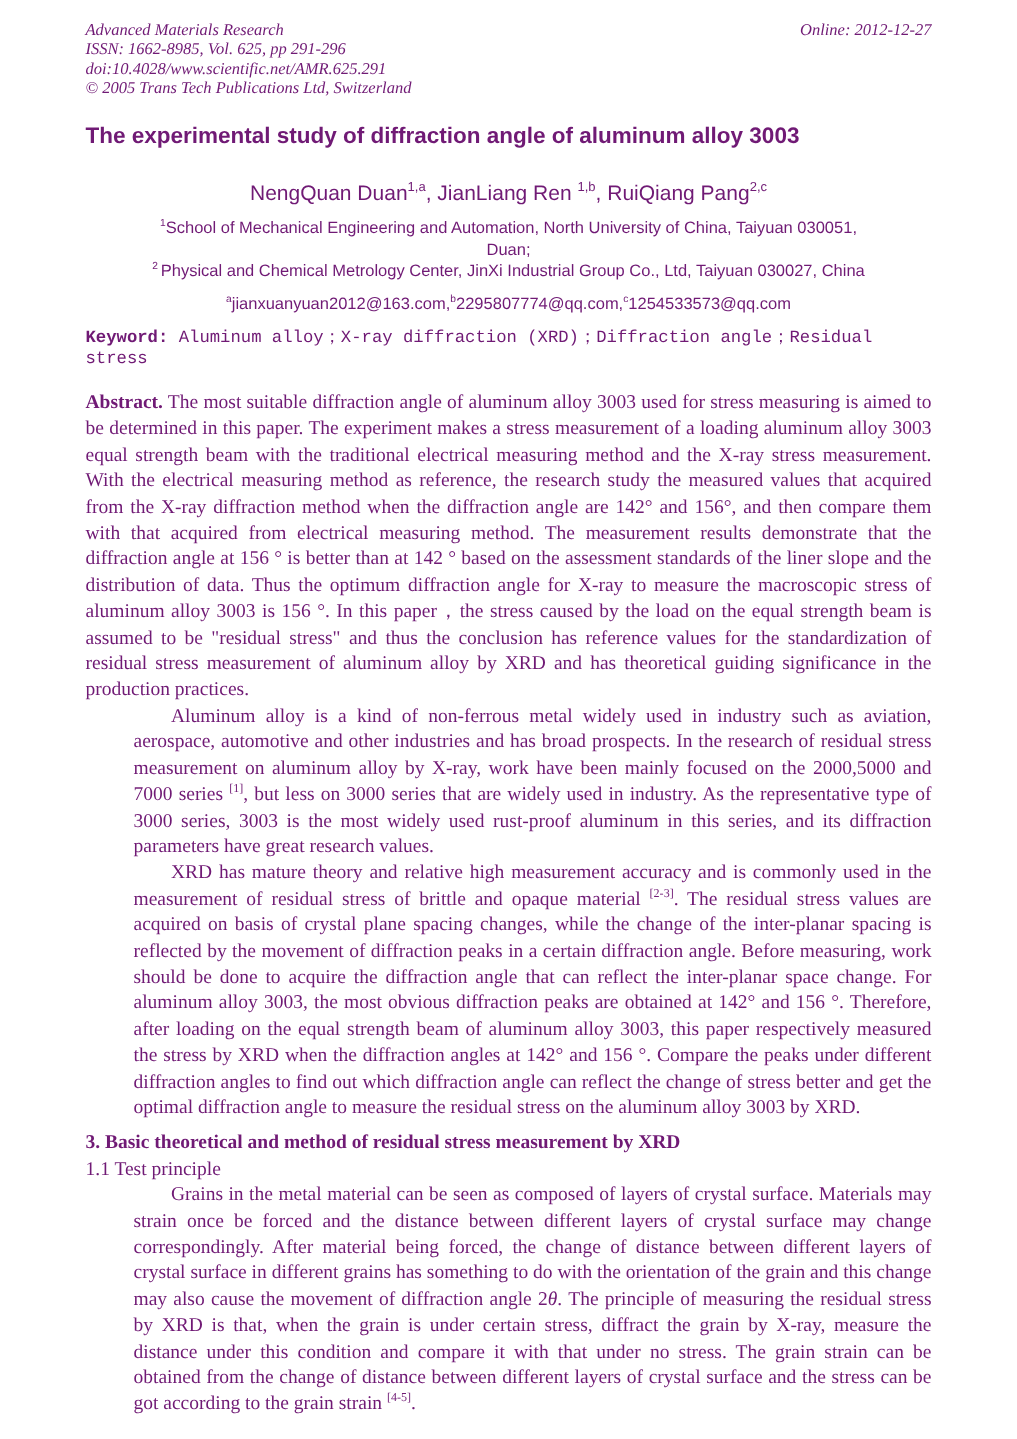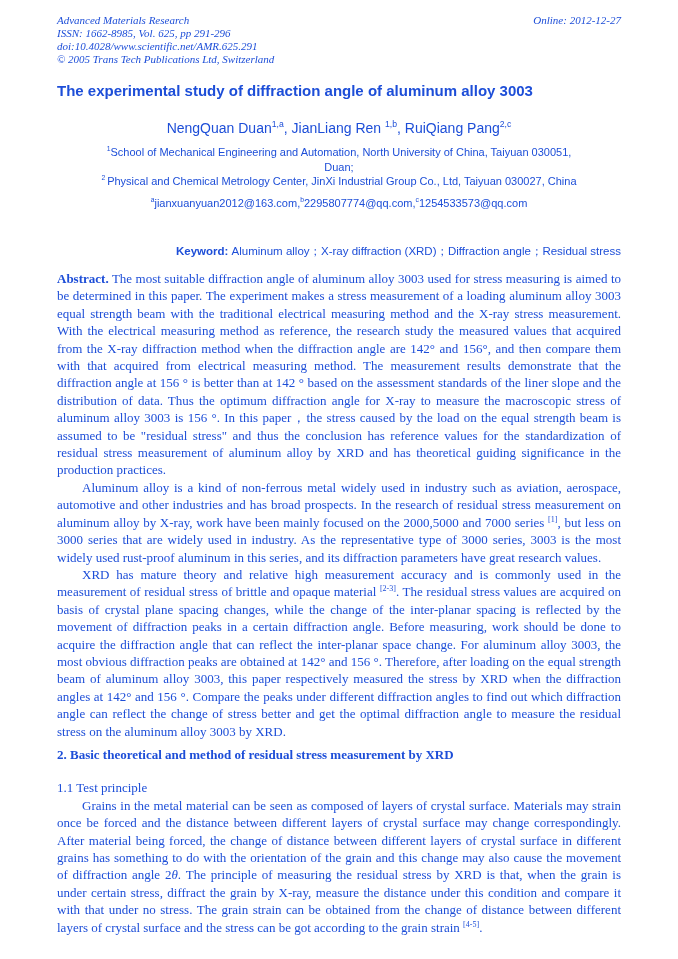--- a/index.html
+++ b/index.html
@@ -1,21 +1,21 @@
 <!DOCTYPE html>
 <html><head>
 <meta charset="utf-8">
 <style>
   * { margin: 0; padding: 0; box-sizing: border-box; }
   html, body { background: #ffffff; }
   .page {
     width: 678px;
     height: 959px;
     background: #ffffff;
-    color: #1d4ed8;
+    color: #701a75;
     padding: 14px 57px 0 57px;
     font-family: "Liberation Serif", serif;
     overflow: hidden;
     position: relative;
   }
   
   .jheader {
     display: flex;
     justify-content: space-between;
     align-items: flex-start;
@@ -42,45 +42,43 @@
   .affil {
     font-family: "Liberation Sans", sans-serif;
     font-size: 11px;
     line-height: 14.5px;
     text-align: center;
   }
   .affil.first { margin-top: 8px; }
   .emails { margin-top: 7px; }
   
   .keywords {
-    font-family: Liberation Sans, sans-serif;
+    font-family: Liberation Mono, monospace;
     font-size: 11.5px;
     line-height: 14px;
-    margin-top: 34px;
-    text-align: right;
+    margin-top: 9px;
   }
   
   .bodytext {
     font-size: 13px;
     line-height: 17.4px;
     text-align: justify;
   }
   .abstract { margin-top: 12px; }
-  .para { text-indent: 25px; }
+  .para { text-indent: 25px; margin-left: 32px; }
   .sect-head {
     font-size: 13px;
     line-height: 17.4px;
     font-weight: bold;
     margin-top: 6px;
   }
   .sub-head {
     font-size: 13px;
     line-height: 17.4px;
     font-weight: normal;
-    margin-top: 16px;
   }
   sup { font-size: 0.62em; vertical-align: super; line-height: 0; }
   .b { font-weight: bold; }
   .i { font-style: italic; }
 </style>
 </head>
 <body>
 
 <div class="page">
 
@@ -103,17 +101,17 @@
   <div class="affil"><sup>2 </sup><span>Physical and Chemical Metrology Center, JinXi Industrial Group Co., Ltd, Taiyuan 030027, China</span></div>
   <div class="affil emails"><sup>a</sup><span>jianxuanyuan2012@163.com,</span><sup>b</sup><span>2295807774@qq.com,</span><sup>c</sup><span>1254533573@qq.com</span></div>
 
   <div class="keywords"><span class="b">Keyword: </span><span>Aluminum alloy；X-ray diffraction (XRD)；Diffraction angle；Residual stress</span></div>
 
   <p class="bodytext abstract"><span class="b">Abstract.</span><span> The most suitable diffraction angle of aluminum alloy 3003 used for stress measuring is aimed to be determined in this paper. The experiment makes a stress measurement of a loading aluminum alloy 3003 equal strength beam with the traditional electrical measuring method and the X-ray stress measurement. With the electrical measuring method as reference, the research study the measured values that acquired from the X-ray diffraction method when the diffraction angle are 142° and 156°, and then compare them with that acquired from electrical measuring method. The measurement results demonstrate that the diffraction angle at 156 ° is better than at 142 ° based on the assessment standards of the liner slope and the distribution of data. Thus the optimum diffraction angle for X-ray to measure the macroscopic stress of aluminum alloy 3003 is 156 °. In this paper，the stress caused by the load on the equal strength beam is assumed to be "residual stress" and thus the conclusion has reference values for the standardization of residual stress measurement of aluminum alloy by XRD and has theoretical guiding significance in the production practices.</span></p>
 
   <p class="bodytext para"><span>Aluminum alloy is a kind of non-ferrous metal widely used in industry such as aviation, aerospace, automotive and other industries and has broad prospects. In the research of residual stress measurement on aluminum alloy by X-ray, work have been mainly focused on the 2000,5000 and 7000 series </span><sup>[1]</sup><span>, but less on 3000 series that are widely used in industry. As the representative type of 3000 series, 3003 is the most widely used rust-proof aluminum in this series, and its diffraction parameters have great research values.</span></p>
   <p class="bodytext para"><span>XRD has mature theory and relative high measurement accuracy and is commonly used in the measurement of residual stress of brittle and opaque material </span><sup>[2-3]</sup><span>. The residual stress values are acquired on basis of crystal plane spacing changes, while the change of the inter-planar spacing is reflected by the movement of diffraction peaks in a certain diffraction angle. Before measuring, work should be done to acquire the diffraction angle that can reflect the inter-planar space change. For aluminum alloy 3003, the most obvious diffraction peaks are obtained at 142° and 156 °. Therefore, after loading on the equal strength beam of aluminum alloy 3003, this paper respectively measured the stress by XRD when the diffraction angles at 142° and 156 °. Compare the peaks under different diffraction angles to find out which diffraction angle can reflect the change of stress better and get the optimal diffraction angle to measure the residual stress on the aluminum alloy 3003 by XRD.</span></p>
 
-  <h2 class="sect-head">2. Basic theoretical and method of residual stress measurement by XRD</h2>
+  <h2 class="sect-head">3. Basic theoretical and method of residual stress measurement by XRD</h2>
   <h3 class="sub-head">1.1 Test principle</h3>
   <p class="bodytext para"><span>Grains in the metal material can be seen as composed of layers of crystal surface. Materials may strain once be forced and the distance between different layers of crystal surface may change correspondingly. After material being forced, the change of distance between different layers of crystal surface in different grains has something to do with the orientation of the grain and this change may also cause the movement of diffraction angle 2</span><span class="i">θ</span><span>. The principle of measuring the residual stress by XRD is that, when the grain is under certain stress, diffract the grain by X-ray, measure the distance under this condition and compare it with that under no stress. The grain strain can be obtained from the change of distance between different layers of crystal surface and the stress can be got according to the grain strain </span><sup>[4-5]</sup><span>.</span></p>
 
 </div>
 
 </body></html>

